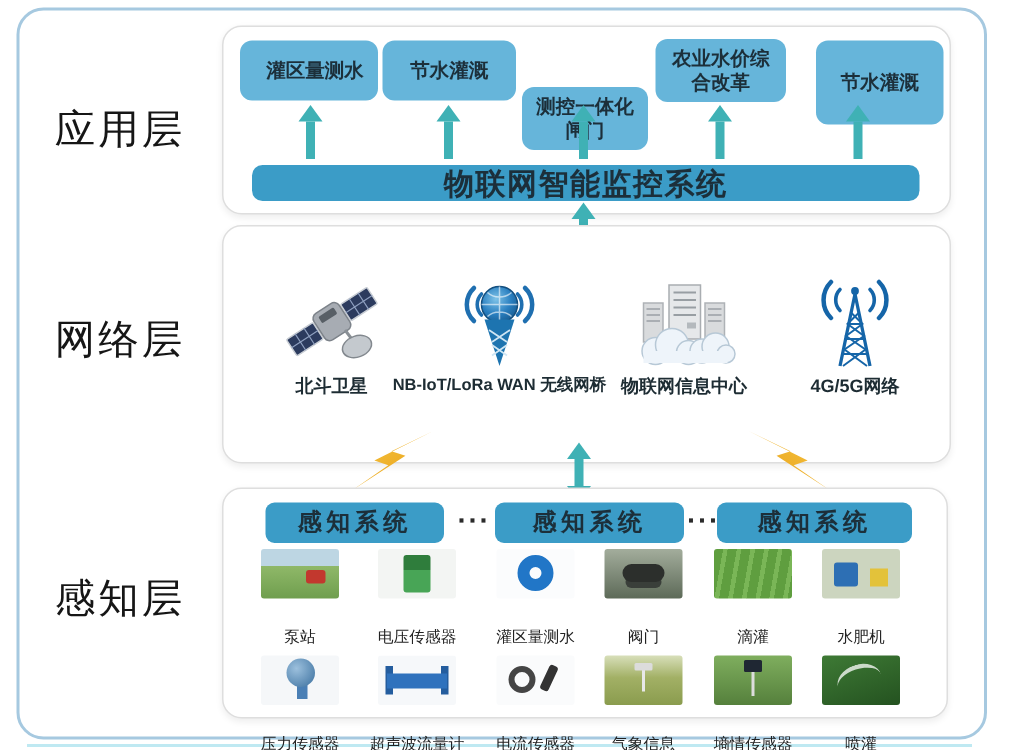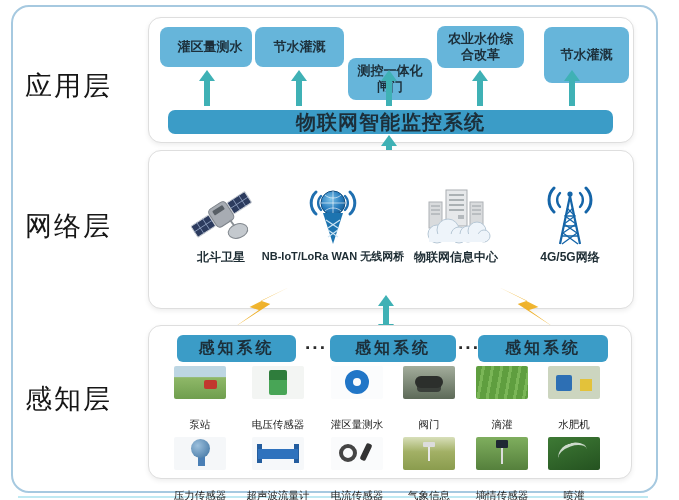--- a/index.html
+++ b/index.html
@@ -14,21 +14,21 @@
   .canvas{
     position:relative;width:679px;height:500px;background:#fff;
     font-family:"Liberation Sans","DejaVu Sans",sans-serif;overflow:hidden;
   }
   .outer-frame{
     position:absolute;left:11px;top:5px;width:643px;height:484px;
     border:2px solid var(--frame-blue);border-radius:18px;
   }
   .bottom-accent{position:absolute;left:18px;top:496px;width:630px;height:2px;background:#bfe9f2;}
   .layer-label{
-    position:absolute;left:25px;width:110px;text-align:left;
+    position:absolute;left:25px;width:110px;text-align:center;
     font-size:27px;font-weight:500;color:#161616;letter-spacing:2px;
   }
   .container-box{
     position:absolute;background:#fff;border:1px solid var(--box-border);
     border-radius:13px;box-shadow:0 2px 5px rgba(0,0,0,.07);
   }
   
   .app-box{
     position:absolute;background:var(--light-blue);border-radius:8px;
     display:flex;align-items:center;justify-content:center;text-align:center;

